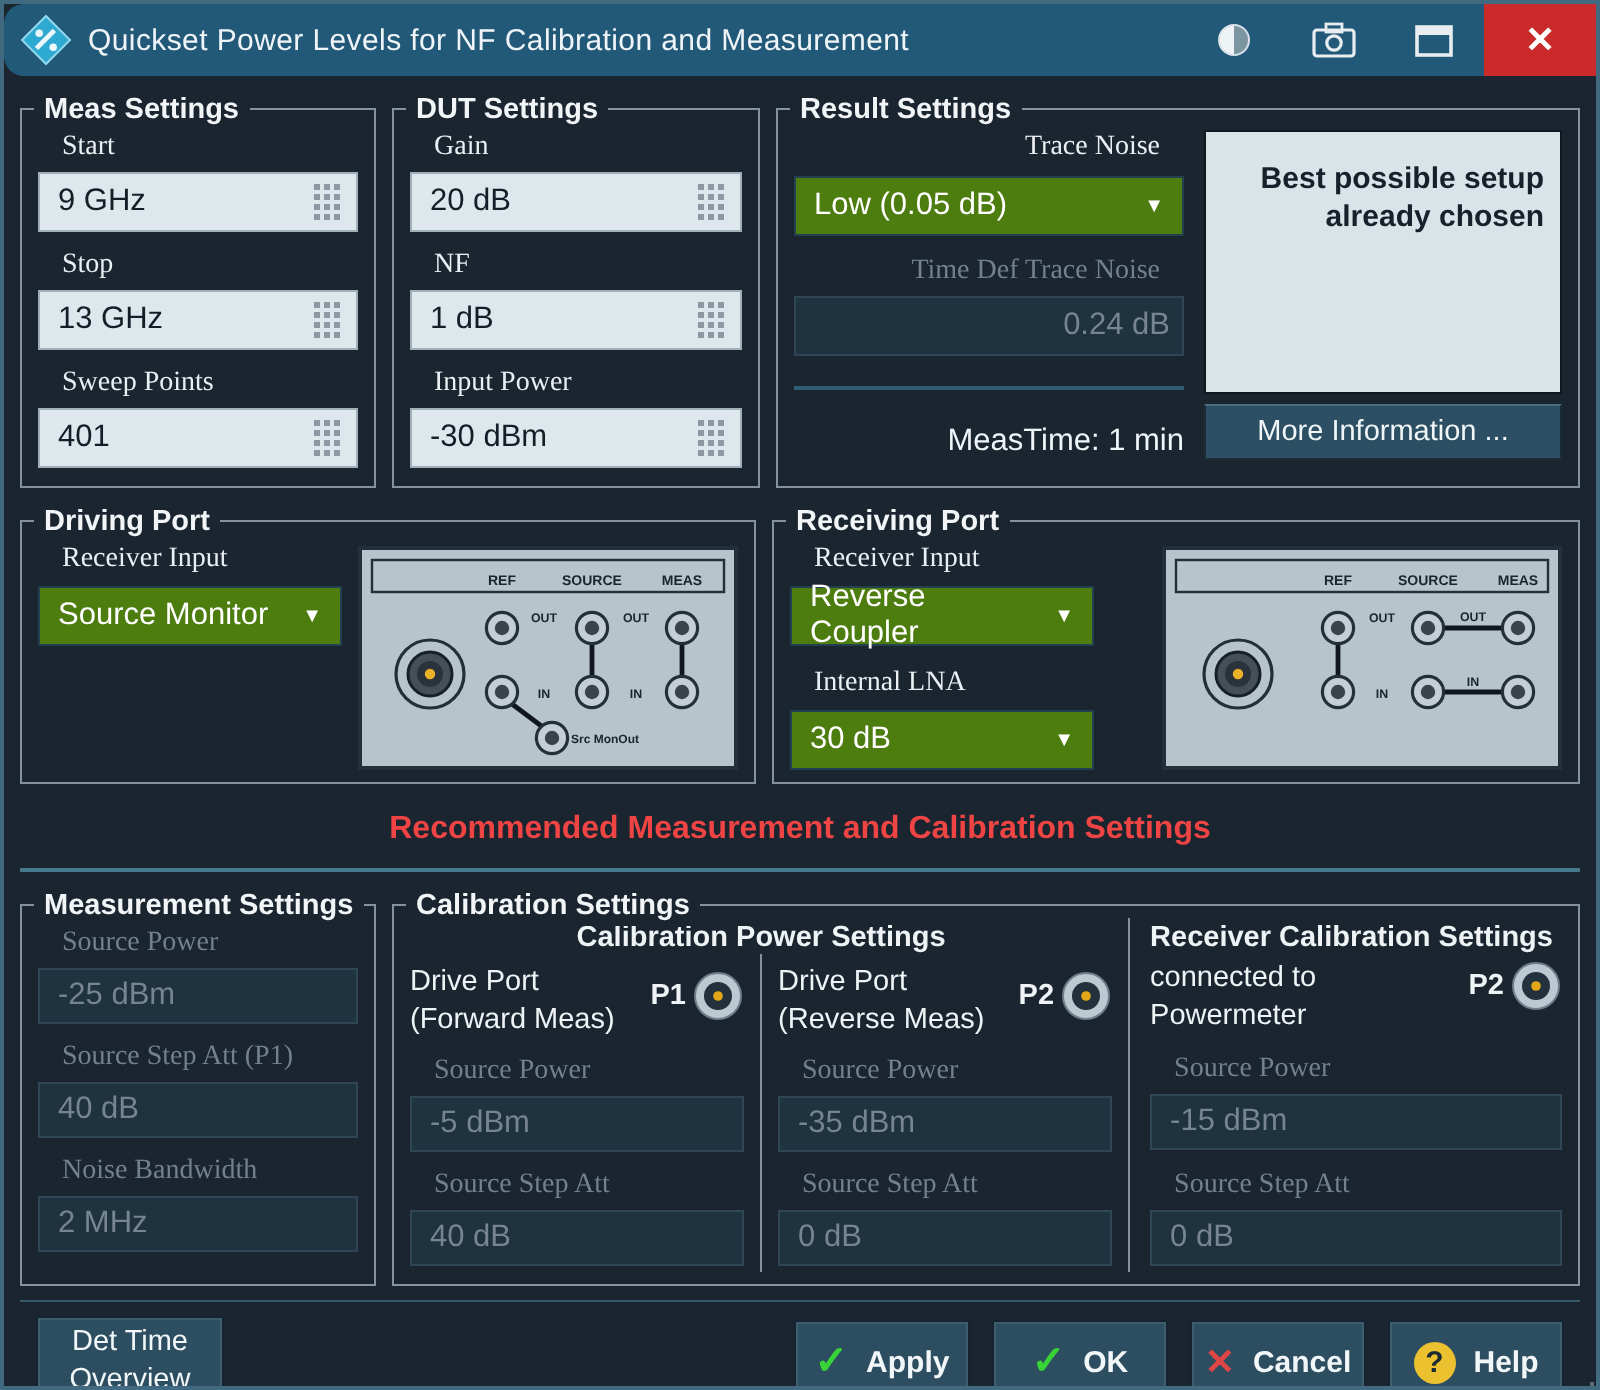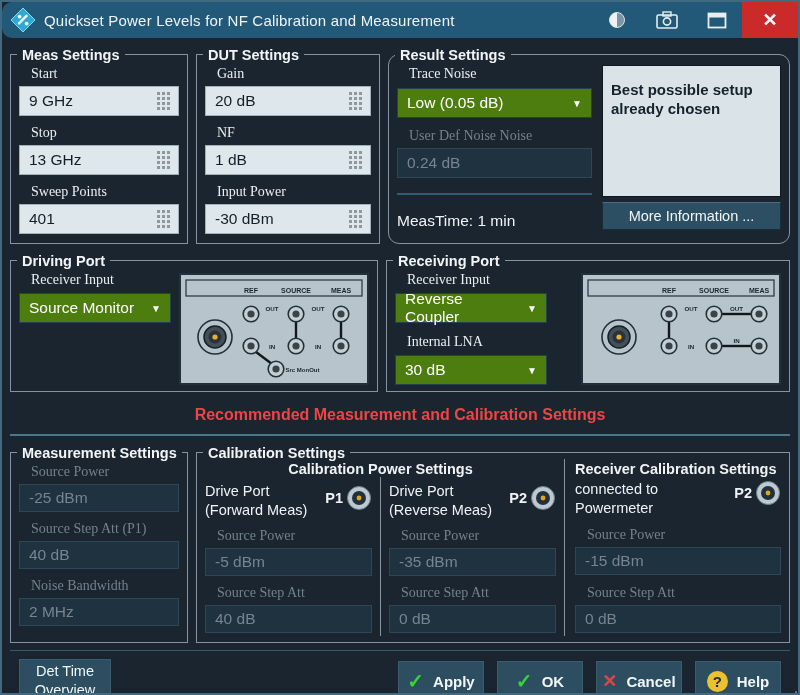--- a/index.html
+++ b/index.html
@@ -39,22 +39,22 @@
   .dis .fld-l { color: #72828d; }
   .dis .fld-v { background: #1e3240; border-color: #2e4656; color: #76858f; height: 28px; }
   
   .dd { height: 30px; background: #4d7c0f; color: #fff; display: flex; align-items: center;
         padding: 0 9px; font-size: 15.5px; border: 1px solid #22404f; }
   .dd .arr { margin-left: auto; font-size: 10px; padding-left: 8px; }
   .dd-sm { width: 152px; }
   
   .g-meas { flex: 0 0 178px; }
   .g-dut { flex: 0 0 184px; }
-  .g-result { flex: 1; border-radius: 11px; }
-  .rs-inner { display: flex; gap: 10px; }
+  .g-result { flex: 1; }
+  .rs-inner { display: flex; gap: 10px; text-align: right; }
   .rs-left { width: 195px; display: flex; flex-direction: column; }
   .rs-right { flex: 1; display: flex; flex-direction: column; }
   .sep { border-top: 2px solid #2f5e74; margin-top: 15px; }
   .meastime { margin-top: 17px; font-size: 15.5px; color: #eef4f7; }
   .infobox { flex: 1; background: #d9e3e8; border: 1px solid #10181f; color: #15222b;
              font-weight: 700; font-size: 15px; padding: 15px 8px; line-height: 1.25; }
   .moreinfo { margin-top: 5px; height: 28px; background: #2d4f63; color: #f0f5f7; display: flex;
               align-items: center; justify-content: center; font-size: 14.5px;
               border: 1px solid #1a2c36; border-top-color: #4b6d80; }
   
@@ -199,21 +199,21 @@
       <div class="group g-result">
         <div class="legend">Result Settings</div>
         <div class="rs-inner">
           <div class="rs-left">
             <div class="fld-l">Trace Noise</div>
             <div class="dd" style="margin-top:2px;">
               <span>Low (0.05 dB)</span>
               <span class="arr">▼</span>
             </div>
             <div class="dis">
-              <div class="fld-l" style="margin-top:10px;">User Def Noise Noise</div>
+              <div class="fld-l" style="margin-top:10px;">Time Def Trace Noise</div>
               <div class="fld-v" style="height:30px;">
                 <span class="txt">0.24 dB</span>
               </div>
             </div>
             <div class="sep"></div>
             <div class="meastime">MeasTime: 1 min</div>
           </div>
           <div class="rs-right">
             <div class="infobox">Best possible setup already chosen</div>
             <div class="moreinfo">More Information ...</div>

